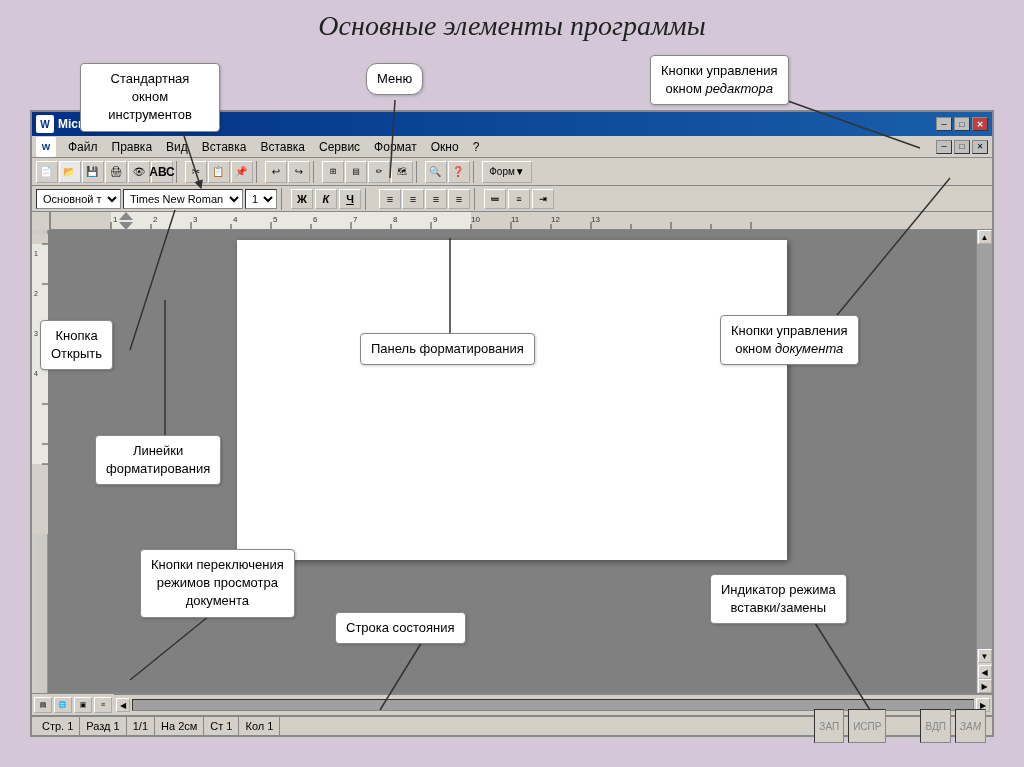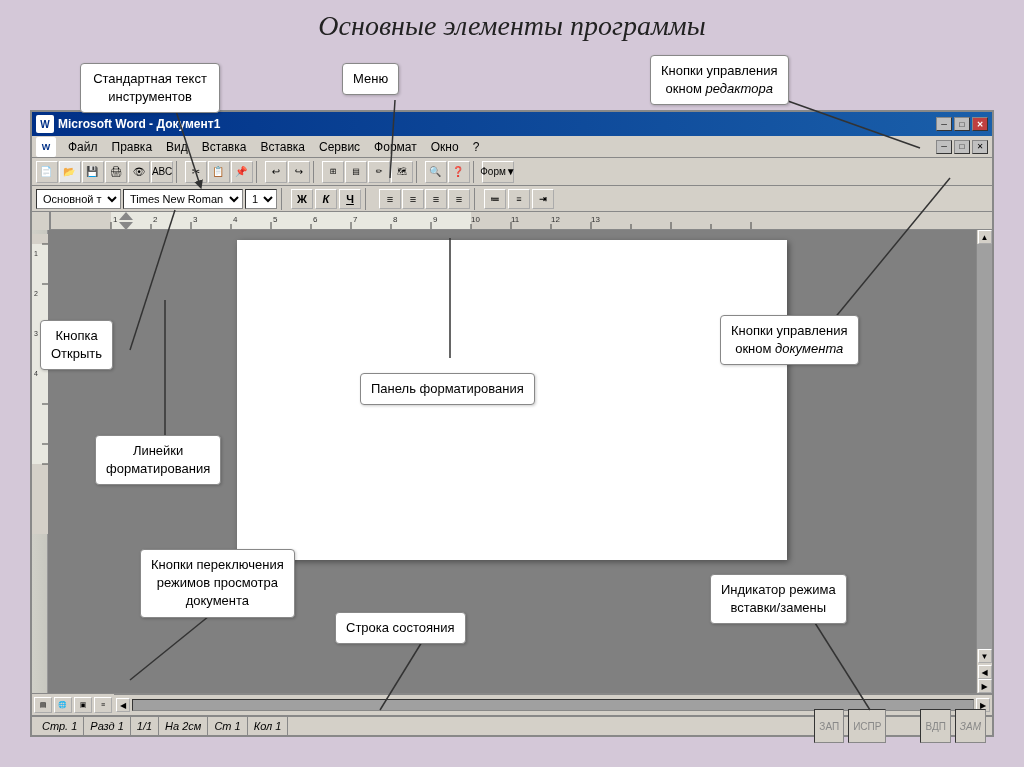--- a/index.html
+++ b/index.html
@@ -242,21 +242,20 @@
       font-size: 11px;
       border-top: 2px solid #888;
       gap: 0;
     }
     .status-item {
       padding: 0 6px;
       border-right: 1px solid #888;
       height: 100%;
       display: flex; align-items: center;
       font-size: 11px;
-      font-style: italic;
     }
     .status-mode {
       padding: 16px 4px;
       background: #d4d0c8;
       border: 1px inset #888;
       height: 16px;
       display: flex; align-items: center;
       font-size: 10px;
       margin: 0 2px;
     }
@@ -297,25 +296,25 @@
       color: #444;
     }
 
   </style>
 </head>
 <body>
 
 <div class="page-title">Основные элементы программы</div>
 
 <div class="callout" style="top:63px;left:80px;max-width:140px;">
-  <span>Стандартная текст
+  <span>Стандартная окном
 инструментов</span>
 </div>
 
-<div class="callout" style="top:63px;left:342px;max-width:90px;">
+<div class="callout" style="top:63px;left:366px;max-width:90px;border-radius:11px;">
   <span>Меню</span>
 </div>
 
 <div class="callout" style="top:55px;left:650px;max-width:170px;">
   <span>Кнопки управления<br>окном <em>редактора</em></span>
 </div>
 
 <div class="word-window">
   <div class="word-inner">
 
@@ -346,38 +345,38 @@
         <div class="tb-btn">✕</div>
       </div>
     </div>
 
     <div class="toolbar">
       <div class="tb-icon" title="Новый">📄</div>
       <div class="tb-icon" title="Открыть" style="background:#e8e8e8;">📂</div>
       <div class="tb-icon" title="Сохранить">💾</div>
       <div class="tb-icon" title="Печать">🖨</div>
       <div class="tb-icon">👁</div>
-      <div class="tb-icon" style="font-size:10px;font-weight:normal;">АВС</div>
+      <div class="tb-icon" style="font-size:12px;font-weight:bold;">АВС</div>
       <div class="tb-separator"></div>
       <div class="tb-icon">✂</div>
       <div class="tb-icon">📋</div>
       <div class="tb-icon">📌</div>
       <div class="tb-separator"></div>
       <div class="tb-icon">↩</div>
       <div class="tb-icon">↪</div>
       <div class="tb-separator"></div>
       <div class="tb-icon" style="font-size:8px;">⊞</div>
       <div class="tb-icon" style="font-size:8px;">▤</div>
       <div class="tb-icon" style="font-size:8px;">✏</div>
       <div class="tb-icon" style="font-size:8px;">🗺</div>
       <div class="tb-separator"></div>
       <div class="tb-icon">🔍</div>
       <div class="tb-icon">❓</div>
       <div class="tb-separator"></div>
-      <div class="tb-icon" style="width:32px;font-size:10px;">Форм▼</div>
+      <div class="tb-icon" style="width:50px;font-size:10px;">Форм▼</div>
     </div>
 
     <div class="format-bar">
       <select class="format-select format-select-style">
         <option>Основной текст</option>
       </select>
       <select class="format-select format-select-font">
         <option>Times New Roman</option>
       </select>
       <select class="format-select format-select-size">
@@ -506,21 +505,21 @@
       <div class="status-mode" style="color:#888;font-style:italic;">ЗАМ</div>
     </div>
 
   </div>
 </div>
 
 <div class="callout" style="top:320px;left:40px;max-width:110px;">
   Кнопка<br>Открыть
 </div>
 
-<div class="callout" style="top:333px;left:360px;max-width:200px;margin-top:40px;">
+<div class="callout" style="top:333px;left:360px;max-width:200px;">
   Панель форматирования
 </div>
 
 <div class="callout" style="top:315px;left:720px;max-width:165px;">
   Кнопки управления<br>окном <em>документа</em>
 </div>
 
 <div class="callout" style="top:435px;left:95px;max-width:130px;text-align:center;">
   Линейки<br>форматирования
 </div>

